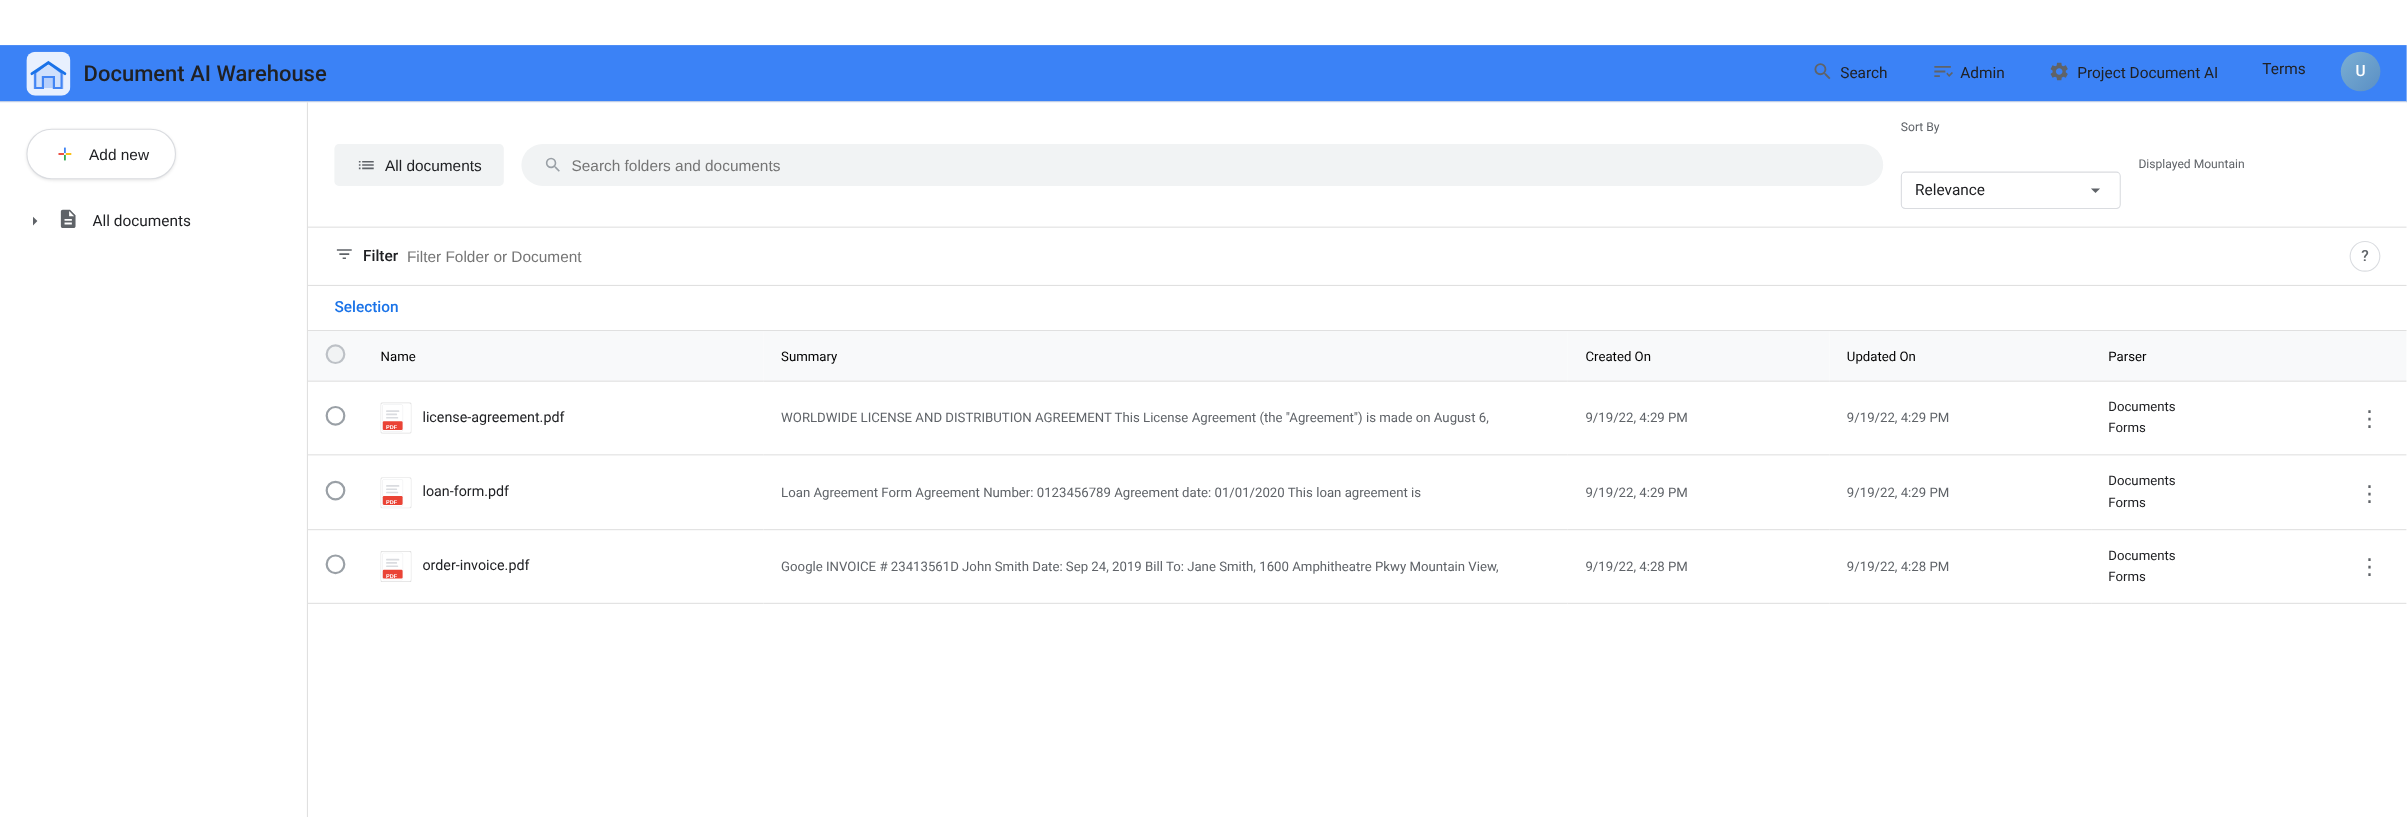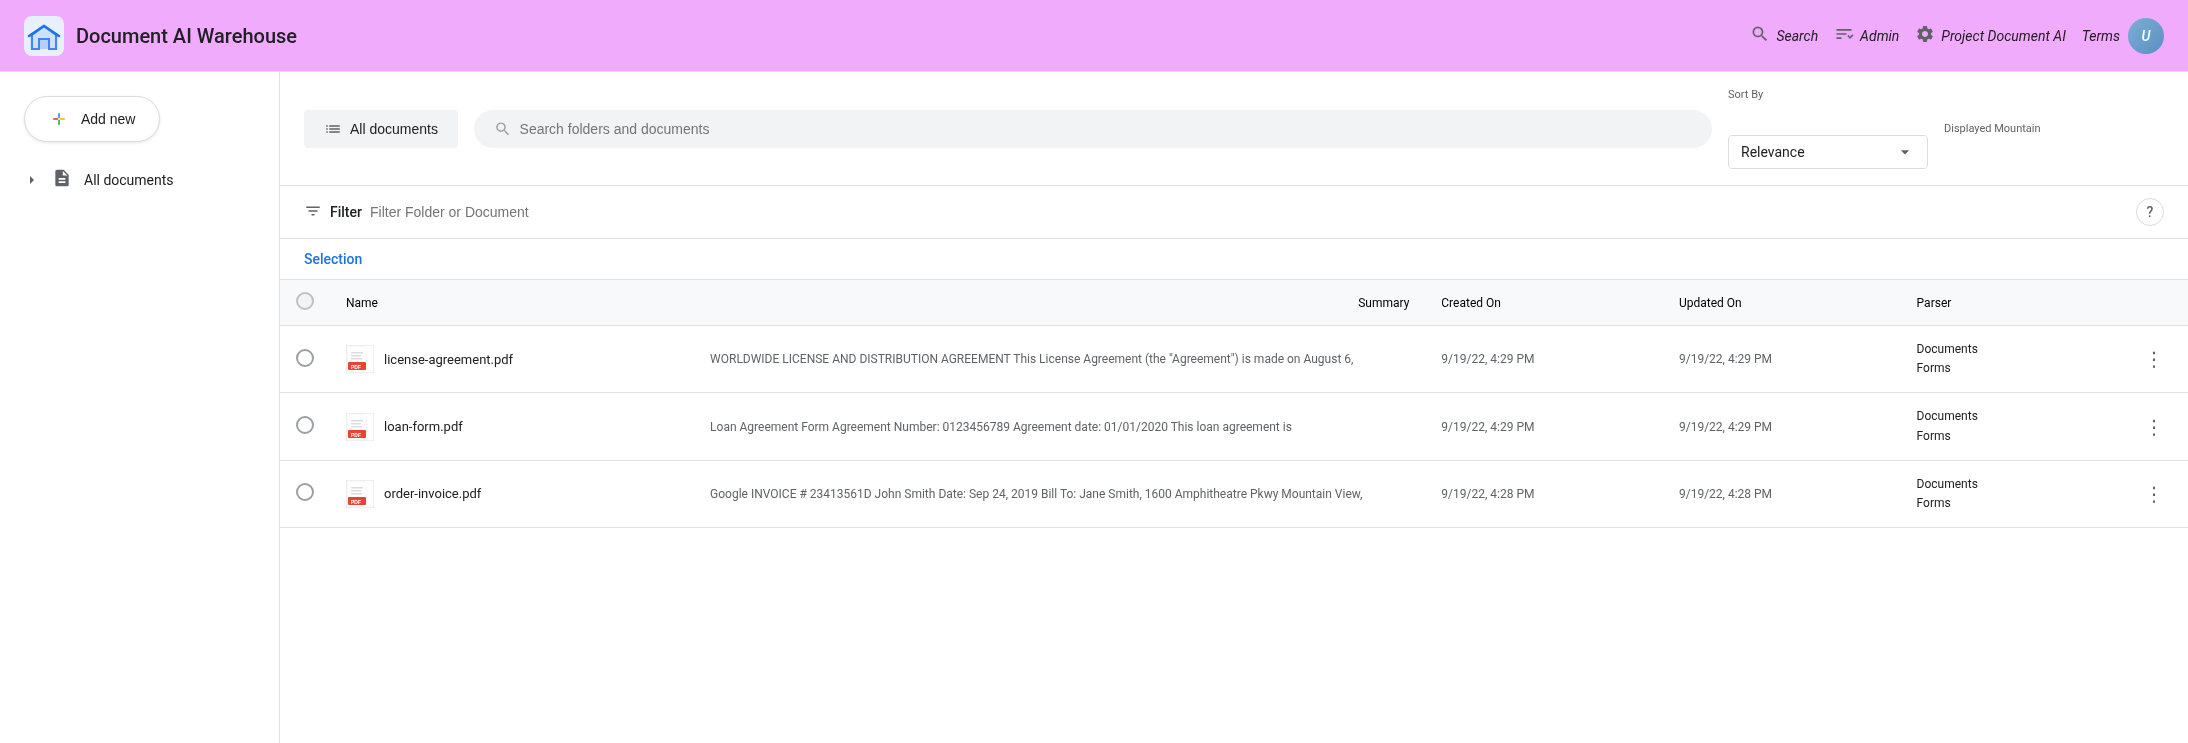--- a/index.html
+++ b/index.html
@@ -2,44 +2,45 @@
 <html><head>
   <meta charset="utf-8">
   <style>
     * { box-sizing: border-box; margin: 0; padding: 0; }
     body { font-family: 'Google Sans', Roboto, Arial, sans-serif; font-size: 14px; background: #fff; color: #202124; }
 
     
     .top-nav {
       display: flex;
       align-items: center;
-      height: 72px;
+      height: 52px;
       padding: 0 24px;
       border-bottom: 1px solid #e0e0e0;
-      background: #f0abfc;
+      background: #3b82f6;
+      margin-top: 41px;
     }
     .nav-logo {
       display: flex;
       align-items: center;
       gap: 12px;
       margin-right: auto;
     }
     .nav-logo-icon {
       width: 40px;
       height: 40px;
     }
     .nav-title {
       font-size: 20px;
       font-weight: 500;
       color: #202124;
     }
     .nav-actions {
       display: flex;
-      align-items: center;
-      font-style: italic;
+      align-items: flex-start;
+      gap: 24px;
     }
     .nav-action-item {
       display: flex;
       align-items: center;
       gap: 6px;
       cursor: pointer;
       font-size: 14px;
       color: #202124;
       padding: 8px;
       border-radius: 4px;
@@ -318,21 +319,21 @@
     }
     .more-actions {
       cursor: pointer;
       color: #5f6368;
       font-size: 20px;
       padding: 4px 8px;
       border-radius: 4px;
     }
     .header-checkbox-cell { width: 48px; }
     .col-name { min-width: 180px; }
-    .col-summary { min-width: 350px; text-align: right; }
+    .col-summary { min-width: 350px; }
     .col-created { min-width: 130px; }
     .col-updated { min-width: 130px; }
     .col-parser { min-width: 120px; }
     .col-actions { width: 48px; }
   </style>
 </head>
 <body>
 
 <nav class="top-nav">
   <div class="nav-logo">

